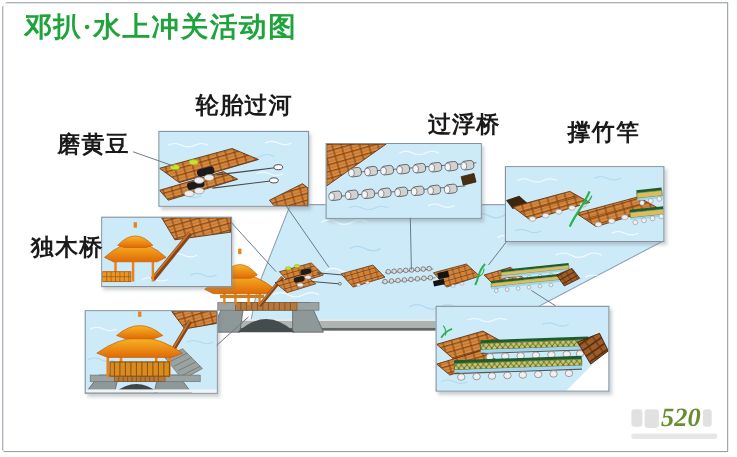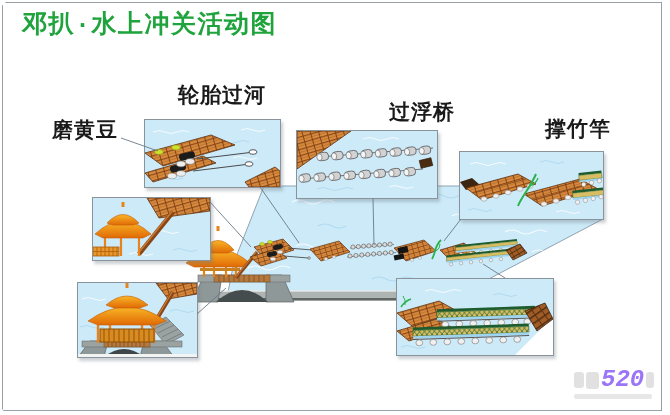--- a/index.html
+++ b/index.html
@@ -1,33 +1,33 @@
 <!DOCTYPE html>
 <html><head>
 <meta charset="utf-8">
 <style>
   html,body{margin:0;padding:0;background:#ffffff;}
   #stage{position:relative;width:670px;height:415px;background:#ffffff;overflow:hidden;
-         font-family:Liberation Mono, monospace;border-radius:13px;}
+         font-family:Liberation Serif, serif;border-radius:13px;}
   #frame{position:absolute;left:2px;top:2px;width:658px;height:407px;
          border:1px solid #98a0a6;z-index:0;}
   .mainsvg{position:absolute;left:0;top:0;z-index:1;}
   .connsvg{position:absolute;left:0;top:0;z-index:30;pointer-events:none;}
   .inset{position:absolute;border:1px solid #8a939c;background:#cdeaf9;
          box-shadow:2px 3px 3px rgba(110,120,130,.35);z-index:20;}
   .inset svg{display:block;}
   .label{position:absolute;z-index:25;font-weight:bold;font-size:21px;color:#1a1a1a;
          letter-spacing:1px;white-space:nowrap;line-height:1;}
   #title{position:absolute;left:22px;top:12px;z-index:25;font-weight:bold;font-size:25px;
          color:#1fa33c;letter-spacing:1.5px;white-space:nowrap;line-height:1.15;}
   #watermark{position:absolute;left:574px;top:368px;width:92px;height:42px;z-index:40;
              opacity:.85;filter:blur(.5px);}
   #watermark .row1{display:flex;align-items:center;gap:2px;}
   .wm-blob{background:#dcdcdc;border-radius:3px;}
-  .wm-text{font-size:24px;font-weight:bold;font-style:italic;color:#8b5cf6;line-height:1;}
+  .wm-text{font-size:24px;font-weight:bold;font-style:italic;color:#4d7c0f;line-height:1;}
   .wm-bar{width:78px;height:5px;background:#e3e3e3;border-radius:2px;margin-top:2px;}
 </style>
 </head>
 <body>
 
 <div id="stage">
   <div id="frame"></div>
 
   <svg class="mainsvg" width="670" height="415" viewBox="0 0 670 415">
     <defs>
@@ -573,21 +573,22 @@
       <path d="M461,219 L444,241"></path>
       <path d="M505,278 L483,264"></path>
       <path d="M197,314 L226,288"></path>
     </g>
   </svg>
 
   <div id="title">邓扒·水上冲关活动图</div>
   <div class="label" style="left:178px;top:86px;text-align:center;">轮胎过河</div>
   <div class="label" style="left:52px;top:121px;">磨黄豆</div>
   <div class="label" style="left:349px;top:103px;margin-left:40px;">过浮桥</div>
-  <div class="label" style="left:516px;top:120px;margin-left:29px;">撑竹竿</div>
+  <div class="label" style="left:516px;top:110px;">撑竹竿</div>
+  <div class="label" style="left:28px;top:215px;">独木桥</div>
 
   <div id="watermark">
     <div class="row1">
       <div class="wm-blob" style="width:10px;height:16px;"></div>
       <div class="wm-blob" style="width:13px;height:17px;"></div>
       <span class="wm-text">520</span>
       <div class="wm-blob" style="width:8px;height:16px;"></div>
     </div>
     <div class="wm-bar"></div>
   </div>

